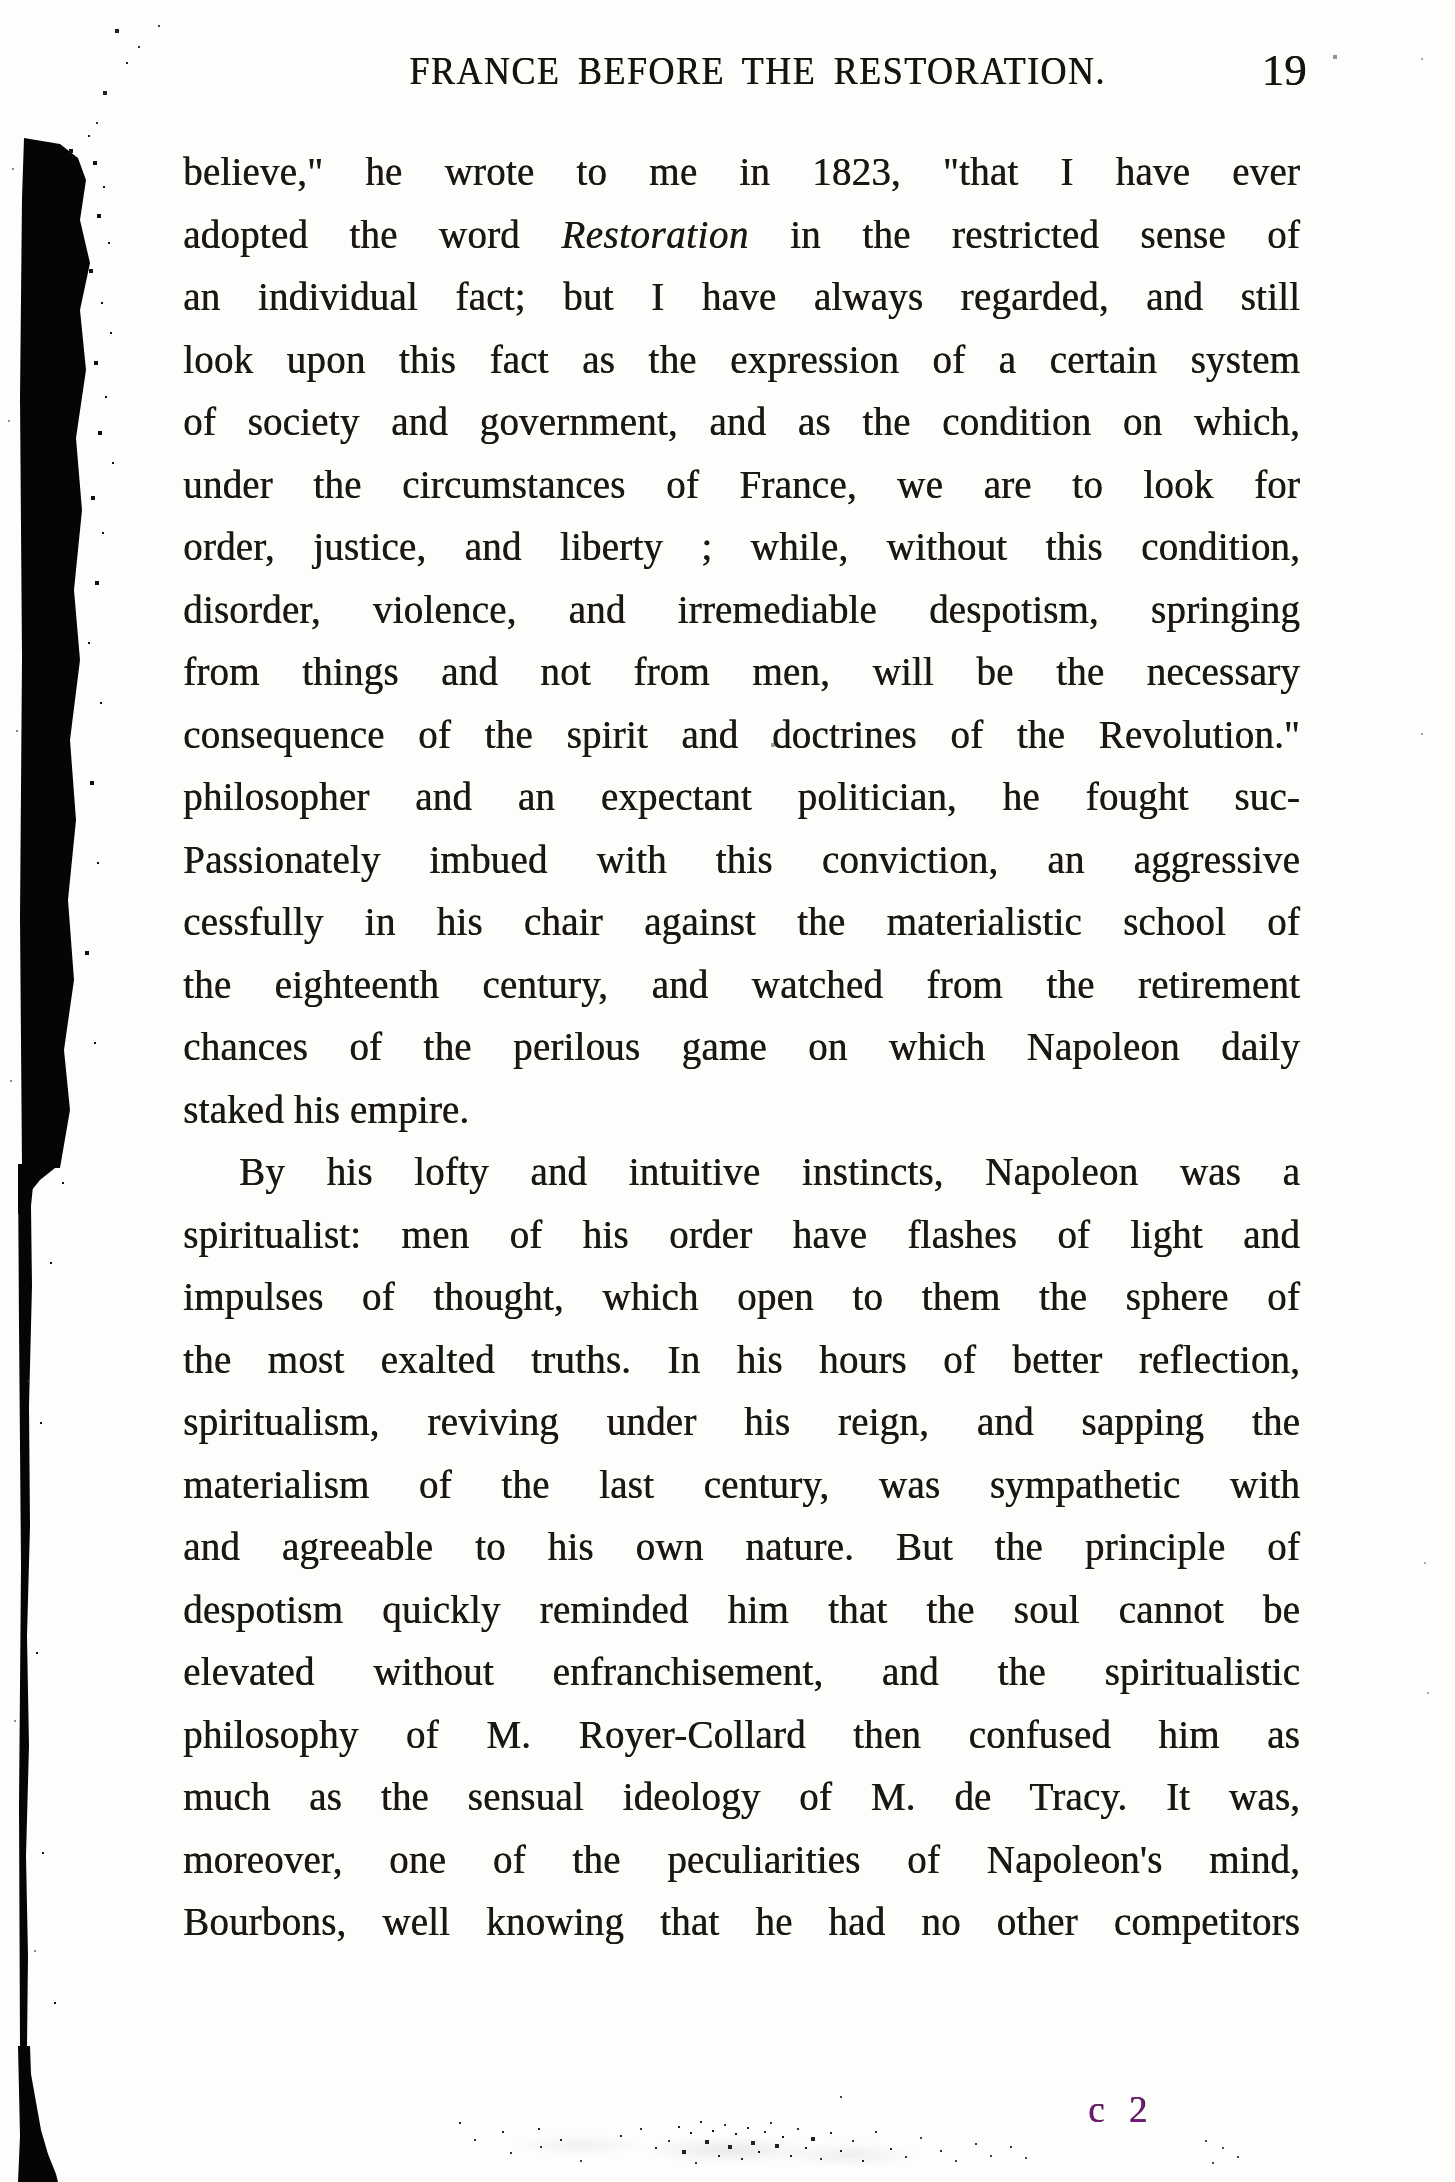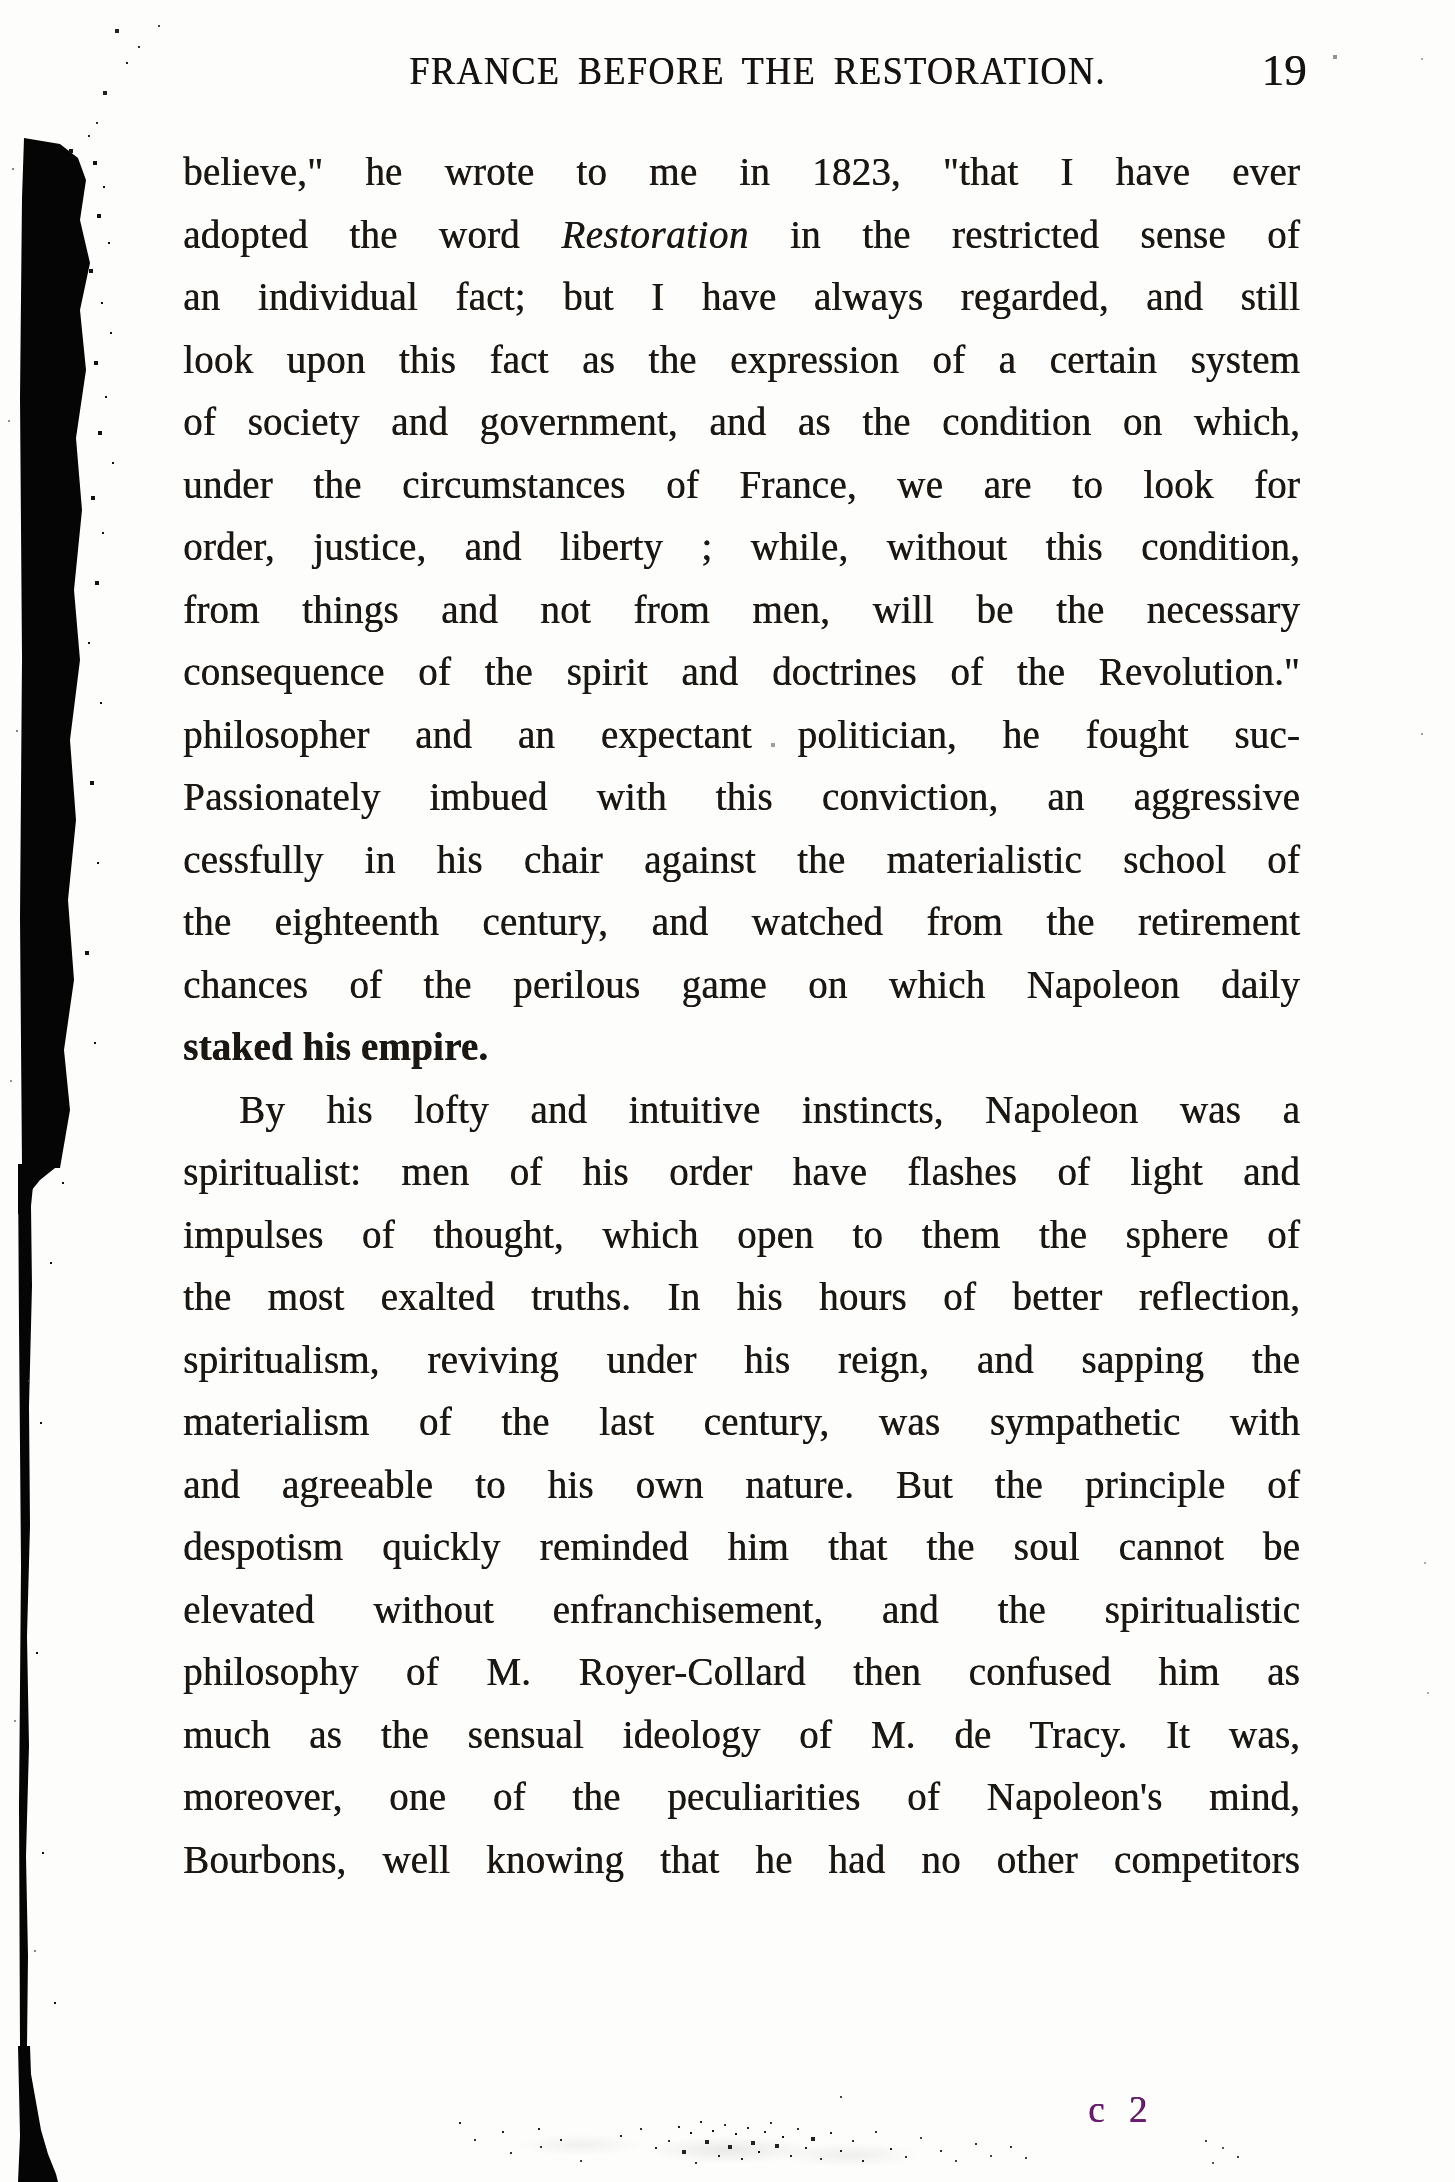--- a/index.html
+++ b/index.html
@@ -28,21 +28,21 @@
     position:absolute;left:183px;top:141px;width:1117px;
     font-size:39px;color:#1b1713;
     text-shadow:0.5px 0 0 #1b1713;
   }
   .line{
     height:62.5px;line-height:62.5px;
     text-align:justify;text-align-last:justify;
     letter-spacing:0.2px;white-space:nowrap;
   }
   .line.indent{padding-left:56px;}
-  .line.flush{text-align-last:left;font-weight:bold;}
+  .line.flush{text-align-last:left;}
   .it{font-style:italic;letter-spacing:0.5px;}
   
   .signature-mark{
     position:absolute;left:1088px;top:2090px;
     font-size:37px;line-height:40px;word-spacing:15px;color:#701a75;
     text-shadow:0.5px 0 0 #1b1713;
   }
   
   .gutter-band{
     position:absolute;left:0;top:138px;width:115px;height:1030px;background:#050505;
@@ -141,20 +141,21 @@
 </div>
 
 <div class="text-block">
   <div class="line">believe," he wrote to me in 1823, "that I have ever</div>
   <div class="line"><span>adopted the word </span><span class="it">Restoration</span><span> in the restricted sense of</span></div>
   <div class="line">an individual fact; but I have always regarded, and still</div>
   <div class="line">look upon this fact as the expression of a certain system</div>
   <div class="line">of society and government, and as the condition on which,</div>
   <div class="line">under the circumstances of France, we are to look for</div>
   <div class="line">order, justice, and liberty ; while, without this condition,</div>
+  <div class="line">disorder, violence, and irremediable despotism, springing</div>
   <div class="line">from things and not from men, will be the necessary</div>
   <div class="line">consequence of the spirit and doctrines of the Revolution."</div>
   <div class="line">philosopher and an expectant politician, he fought suc-</div>
   <div class="line">Passionately imbued with this conviction, an aggressive</div>
   <div class="line">cessfully in his chair against the materialistic school of</div>
   <div class="line">the eighteenth century, and watched from the retirement</div>
   <div class="line">chances of the perilous game on which Napoleon daily</div>
   <div class="line flush">staked his empire.</div>
   <div class="line indent">By his lofty and intuitive instincts, Napoleon was a</div>
   <div class="line">spiritualist: men of his order have flashes of light and</div>

